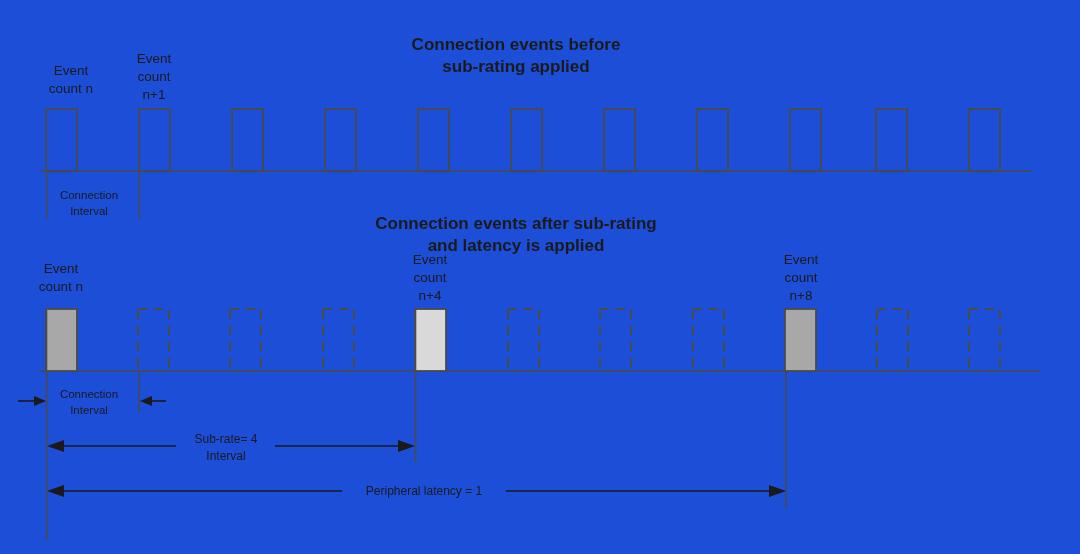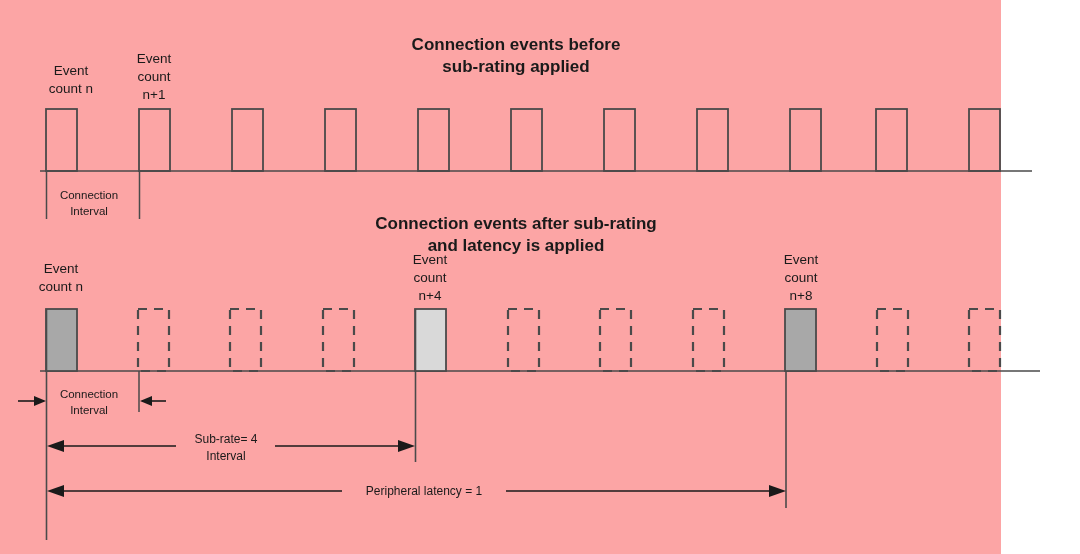--- a/index.html
+++ b/index.html
@@ -8,23 +8,23 @@
     background: #ffffff;
   }
   body {
     width: 1080px;
     height: 554px;
     font-family: "Liberation Sans", sans-serif;
     overflow: hidden;
   }
   #stage {
     position: relative;
-    width: 1001px;
+    width: 1080px;
     height: 554px;
-    background: #fca5a5;
+    background: #1d4ed8;
   }
   #diagram-svg {
     position: absolute;
     left: 0;
     top: 0;
     width: 1080px;
     height: 554px;
   }
   .title {
     font-weight: bold;

